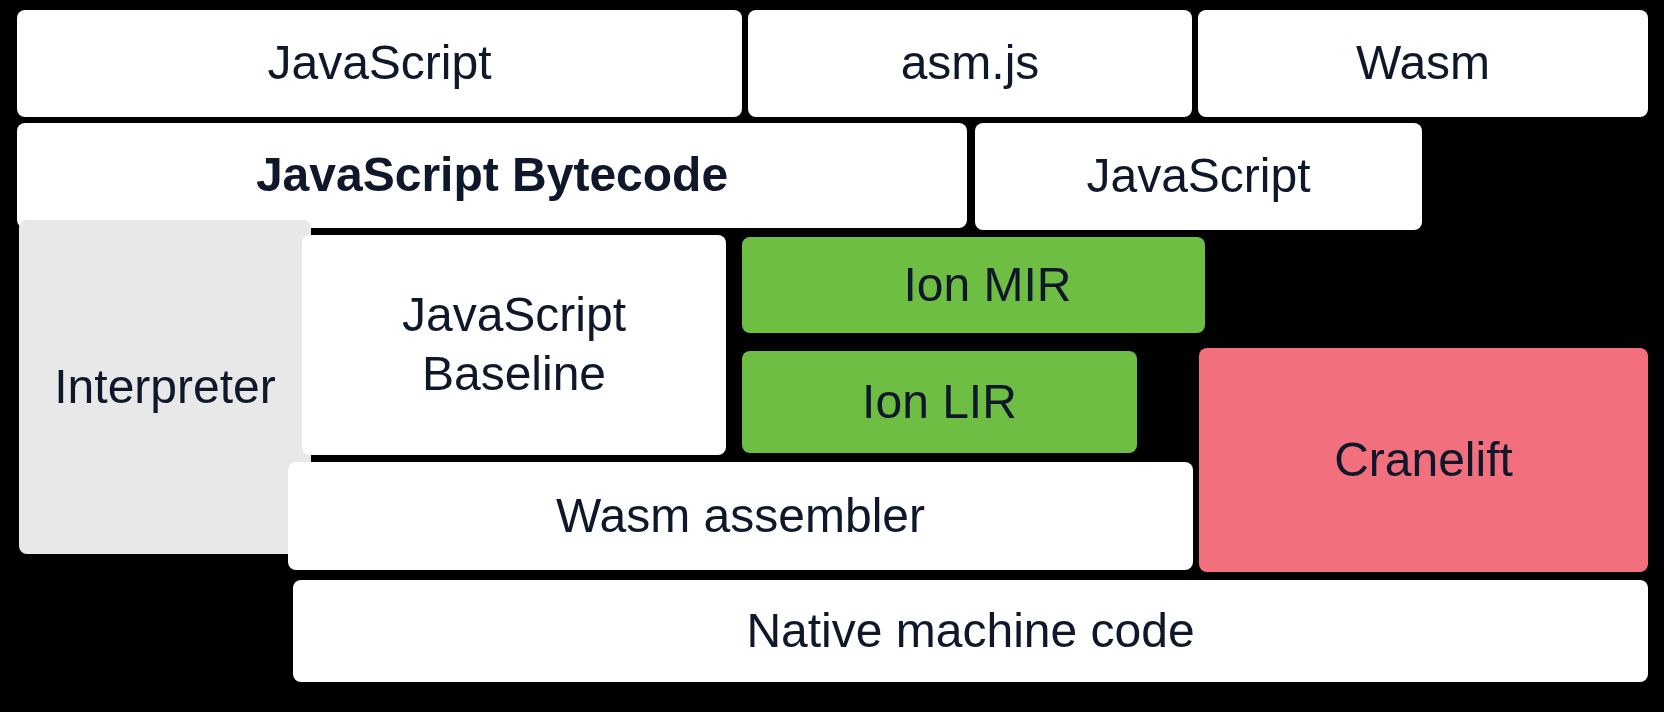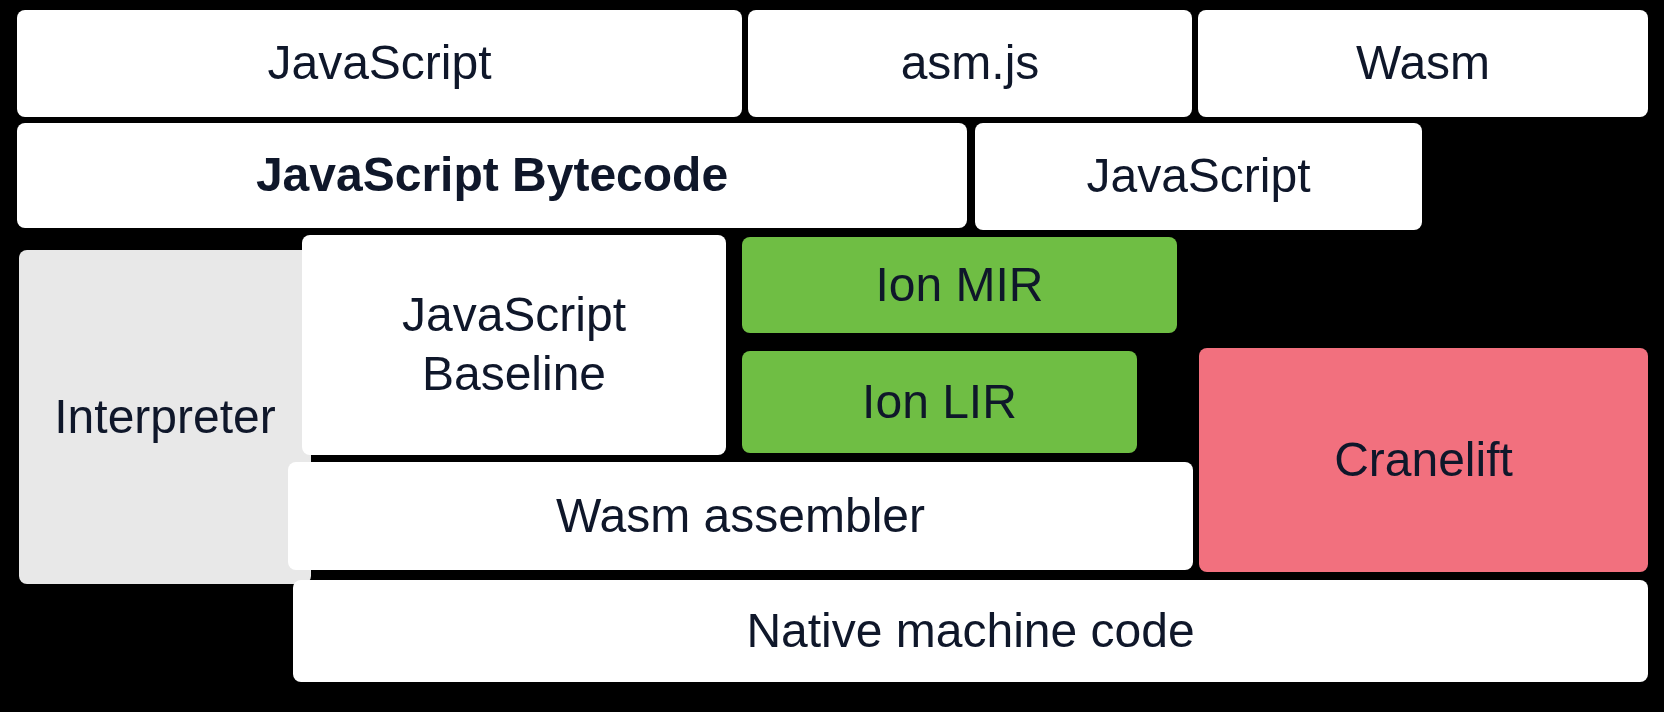--- a/index.html
+++ b/index.html
@@ -32,23 +32,23 @@
   .node--pink  { background: #F2707E; }
 
   
   .n-javascript { left: 17px;   top: 10px;  width: 725px;  height: 107px; }
   .n-asmjs      { left: 748px;  top: 10px;  width: 444px;  height: 107px; }
   .n-wasm       { left: 1198px; top: 10px;  width: 450px;  height: 107px; }
   
   .n-bytecode    { left: 17px;  top: 123px; width: 950px;  height: 105px; font-weight: bold; }
   .n-baldrmonkey { left: 975px; top: 123px; width: 447px;  height: 107px; }
   
-  .n-interpreter { left: 19px;   top: 250px; width: 292px; height: 334px; }
+  .n-interpreter { left: 19px;   top: 220px; width: 292px; height: 334px; }
   .n-baseline    { left: 302px;  top: 235px; width: 424px; height: 220px; }
-  .n-ion-mir     { left: 742px;  top: 237px; width: 435px; height: 96px; }
+  .n-ion-mir     { left: 742px;  top: 237px; width: 435px; height: 96px; padding-left: 28px; }
   .n-ion-lir     { left: 742px;  top: 351px; width: 395px; height: 102px; }
   .n-cranelift   { left: 1199px; top: 348px; width: 449px; height: 224px; }
   
   .n-macro  { left: 288px; top: 462px; width: 905px;  height: 108px; }
   .n-native { left: 293px; top: 580px; width: 1355px; height: 102px; }
 
   .two-line { display: flex; flex-direction: column; }
 </style>
 </head>
 <body>

